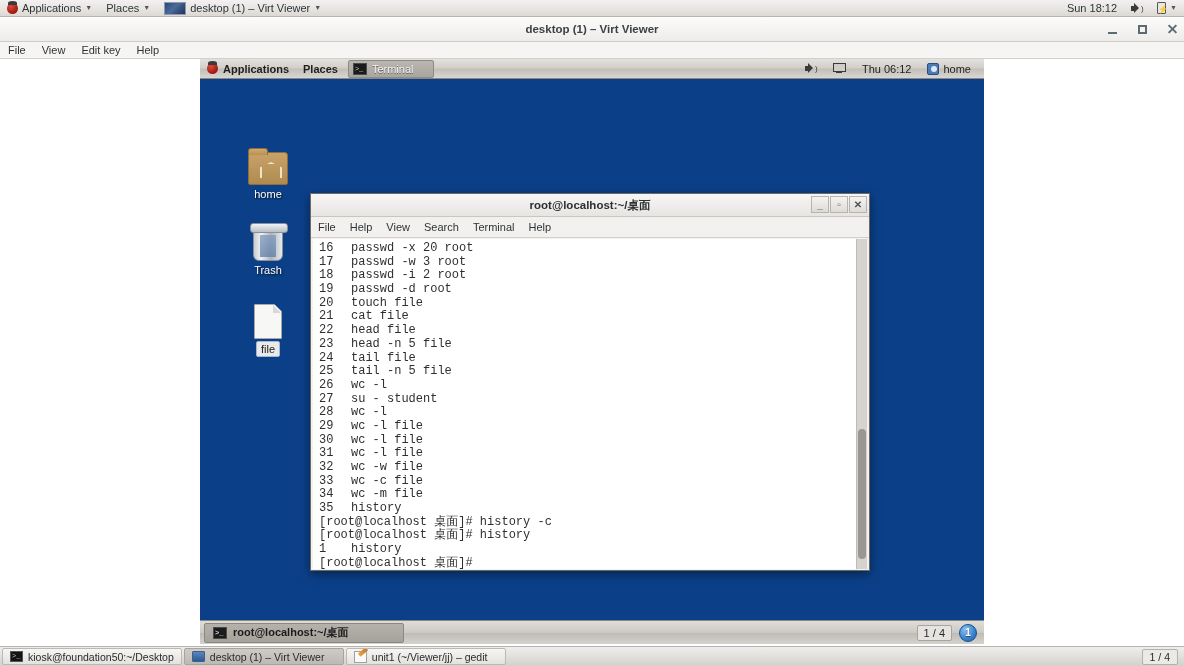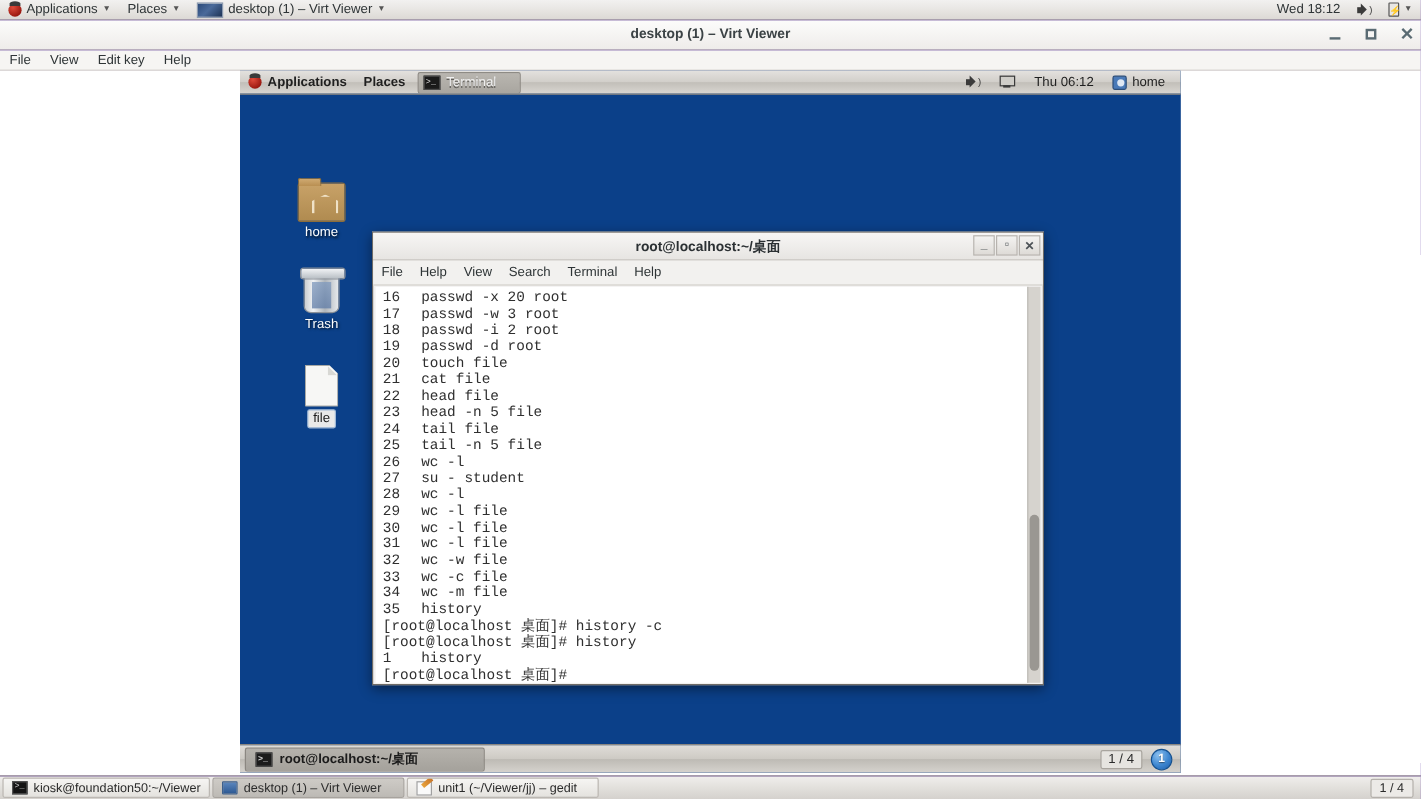--- a/index.html
+++ b/index.html
@@ -7,21 +7,21 @@
     width: 1184px; height: 666px;
     overflow: hidden;
     font-family: "Liberation Sans", sans-serif;
     background: #ffffff;
   }
   * { box-sizing: border-box; }
 
   
   #host {
     position: absolute; inset: 0;
-    background: #4c1d95;
+    background: #f9a8d4;
   }
 
   
   .host-panel {
     position: absolute; top: 0; left: 0; width: 1184px; height: 17px;
     background: linear-gradient(to bottom, #f2f1f0 0%, #e8e6e3 50%, #dcd9d5 100%);
     border-bottom: 1px solid #b9b5b0;
     display: flex; align-items: center;
     font-size: 11px; color: #2e3436;
   }
@@ -358,21 +358,21 @@
       <span>Places</span>
       <span class="caret">▼</span>
     </div>
     <div class="pitem">
       <span class="win-thumb"></span>
       <span>desktop (1) – Virt Viewer</span>
       <span class="caret">▼</span>
     </div>
     <div class="spacer"></div>
     <div class="pitem">
-      <span>Wed 18:12</span>
+      <span>Sun 18:12</span>
     </div>
     <div class="pitem">
       <span class="spk">
           <span class="sndwaves">)</span>
         </span>
     </div>
     <div class="pitem">
       <span class="pwr"></span>
       <span class="caret">▼</span>
     </div>
@@ -475,21 +475,21 @@
           <span class="ws-badge">1</span>
         </div>
       </div>
 
     </div>
   </div>
 
   <div class="host-taskbar">
     <div class="h-task">
       <span class="ic-term">&gt;_</span>
-      <span>kiosk@foundation50:~/Viewer</span>
+      <span>kiosk@foundation50:~/Desktop</span>
     </div>
     <div class="h-task active">
       <span class="ic-monitor"></span>
       <span>desktop (1) – Virt Viewer</span>
     </div>
     <div class="h-task">
       <span class="ic-gedit"></span>
       <span>unit1 (~/Viewer/jj) – gedit</span>
     </div>
     <div class="h-ws">

